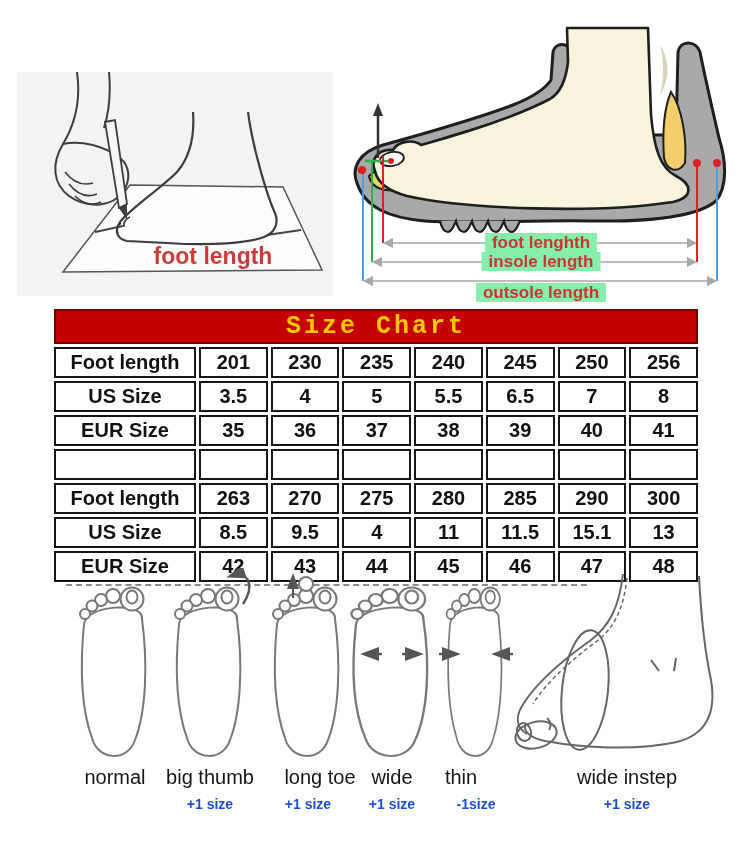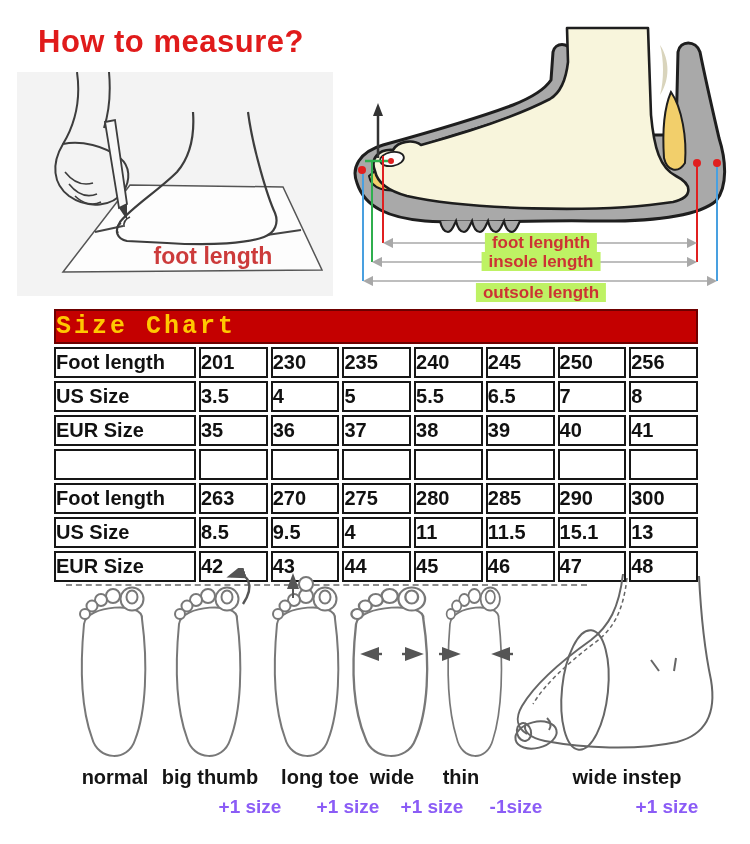--- a/index.html
+++ b/index.html
@@ -12,47 +12,46 @@
   
   .illus-left{position:absolute;left:17px;top:72px;width:316px;height:224px;background:#f3f3f3;}
   .illus-left svg{position:absolute;left:0;top:0;}
   .caption{position:absolute;left:196px;top:171px;transform:translateX(-50%);
            font-size:23px;font-weight:600;color:#cc3b3b;white-space:nowrap;}
 
   
   .shoe-wrap{position:absolute;left:345px;top:0;width:405px;height:300px;}
   .shoe-wrap svg{position:absolute;left:0;top:0;}
   .mlabel{position:absolute;left:196px;transform:translateX(-50%);font-size:17px;font-weight:bold;
-          color:#cc3333;background:#bef264;padding:0 7px;line-height:19px;white-space:nowrap;}
+          color:#cc3333;background:#86efac;padding:0 7px;line-height:19px;white-space:nowrap;}
   .mlabel.l1{top:233px}.mlabel.l2{top:252px}.mlabel.l3{top:283px}
 
   
   .size-table{position:absolute;left:51px;top:306px;width:650px;border-collapse:separate;
               border-spacing:3px;table-layout:fixed;}
-  .size-table td{border:2px solid #161616;background:#fff;vertical-align:middle;
+  .size-table td{border:2px solid #161616;background:#fff;text-align:center;vertical-align:middle;
                  font-size:20px;font-weight:bold;color:#111;height:27px;padding:0;overflow:hidden;}
   .size-table td.chart-head{background:#c40000;border-color:#6d0000;color:#ffc800;
                  font-family:"Liberation Mono","DejaVu Sans Mono",monospace;
                  font-size:25px;letter-spacing:3px;height:31px;font-weight:bold;}
 
   .divider{position:absolute;left:66px;top:584px;width:521px;border-top:2px dashed #8d8d8d;}
 
   .feet-wrap{position:absolute;left:35px;top:568px;width:710px;height:210px;}
 
-  .name-label{position:absolute;top:766px;transform:translateX(-50%);font-size:20px;font-weight:bold;
+  .name-label{position:absolute;top:766px;transform:translateX(-50%);font-size:20px;font-weight:normal;
               color:#151515;white-space:nowrap;}
-  .adj-label{position:absolute;top:796px;transform:translateX(-50%);font-size:19px;font-weight:bold;
-             color:#8b5cf6;white-space:nowrap;margin-left:40px;}
+  .adj-label{position:absolute;top:796px;transform:translateX(-50%);font-size:14px;font-weight:bold;
+             color:#1d4ed8;white-space:nowrap;}
 </style>
 </head>
 <body>
 
 <div class="canvas">
 
-  <div class="title">How to measure?</div>
 
   <div class="illus-left">
     <svg width="316" height="224" viewBox="0 0 316 224">
       <polygon points="46,200 113,113 266,115 305,198" fill="#fdfdfd" stroke="#555" stroke-width="1.5"></polygon>
       <line x1="78" y1="160" x2="106" y2="154" stroke="#444" stroke-width="2"></line>
       <line x1="250" y1="163" x2="284" y2="158" stroke="#444" stroke-width="2"></line>
       <path d="M 176,40 C 178,68 172,86 160,100 C 142,118 114,136 103,150 C 97,159 100,167 110,169 L 150,171 C 195,174 232,171 247,165 C 258,161 262,151 258,141 C 251,126 236,78 231,40" fill="none" stroke="#3d3d3d" stroke-width="2.2"></path>
       <path d="M 104,151 q -6,4 -3,10 M 113,145 q -7,3 -6,10" fill="none" stroke="#3d3d3d" stroke-width="1.6"></path>
       <path d="M 60,0 C 64,28 58,52 46,72" fill="none" stroke="#3d3d3d" stroke-width="2"></path>
       <path d="M 92,0 C 94,22 92,40 87,56" fill="none" stroke="#3d3d3d" stroke-width="2"></path>

